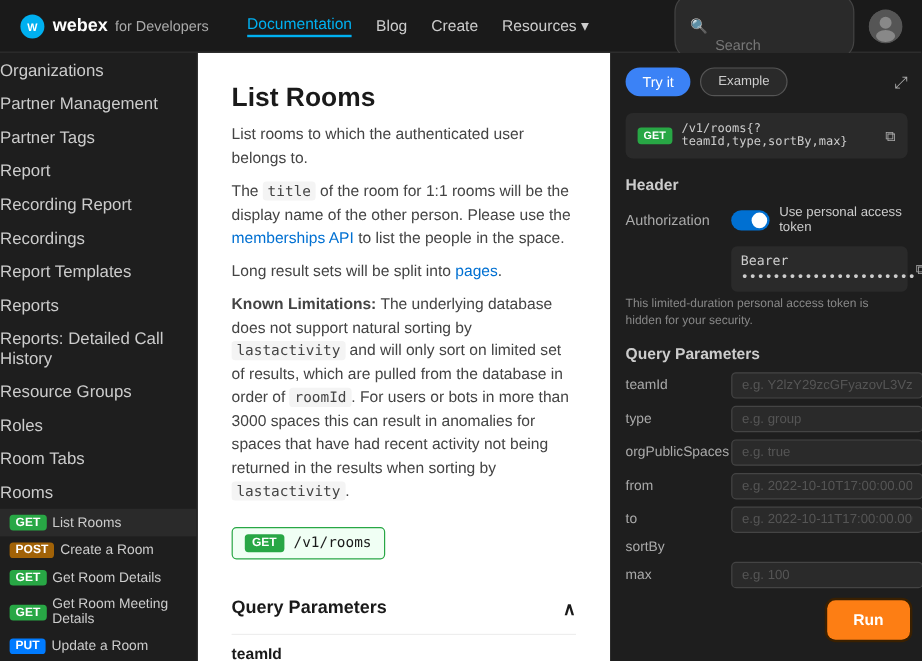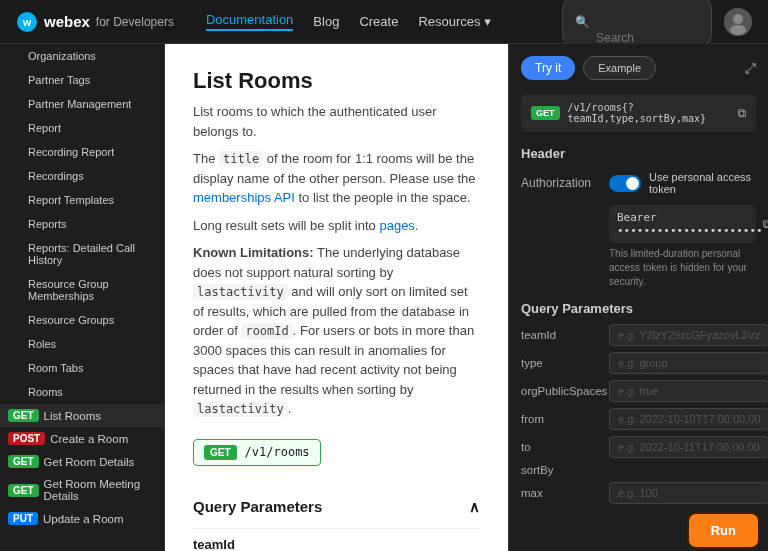--- a/index.html
+++ b/index.html
@@ -48,38 +48,38 @@
 
     
     .sidebar {
       width: 165px;
       background: #1e1e1e;
       border-right: 1px solid #333;
       overflow-y: auto;
       flex-shrink: 0;
     }
     .sidebar-item {
-      padding: 6px 28px;
+      padding: 6px 0;
       color: #ccc;
-      font-size: 11px;
+      font-size: 14px;
       cursor: pointer;
       display: flex;
       align-items: center;
       gap: 6px;
     }
     .method-badge {
       font-size: 10px;
       font-weight: 700;
       padding: 1px 5px;
       border-radius: 3px;
       color: white;
       flex-shrink: 0;
     }
     .method-get { background: #28a745; }
-    .method-post { background: #b91c1c; text-align: center; }
+    .method-post { background: #a16207; text-align: center; }
     .method-put { background: #007bff; }
     .sidebar-api-item { padding: 5px 8px; color: #ccc; font-size: 11.5px; cursor: pointer; display: flex; align-items: center; gap: 5px; }
 
     
     .content-area {
       flex: 1;
       background: white;
       overflow-y: auto;
       padding: 24px 28px;
     }
@@ -171,21 +171,21 @@
       background: #2a2a2a;
       border-radius: 5px;
       padding: 6px 8px;
       display: flex;
       align-items: center;
       justify-content: space-between;
       margin-bottom: 4px;
       margin-left: 88px;
     }
     .bearer-text { color: #ccc; font-size: 11px; font-family: monospace; }
-    .hidden-note { color: #888; font-size: 10px; margin-bottom: 12px; margin-left: 88px; line-height: 1.4; }
+    .hidden-note { color: #888; font-size: 10px; margin-bottom: 12px; line-height: 1.4; }
     .qp-section-title { color: #ccc; font-size: 13px; font-weight: 600; margin: 12px 0 8px; }
     .qp-row { display: flex; align-items: center; gap: 8px; margin-bottom: 6px; }
     .qp-label { color: #aaa; font-size: 11.5px; width: 80px; flex-shrink: 0; }
     .qp-input {
       flex: 1;
       background: #2a2a2a;
       border: 1px solid #444;
       border-radius: 4px;
       padding: 4px 8px;
       color: #666;
@@ -243,45 +243,42 @@
   </div>
 </nav>
 
 <div class="main-layout">
 
   <aside class="sidebar">
     <div class="sidebar-item">
         <span>Organizations</span>
       </div>
     <div class="sidebar-item">
+        <span>Partner Management</span>
+      </div>
+    <div class="sidebar-item">
         <span>Partner Tags</span>
       </div>
     <div class="sidebar-item">
-        <span>Partner Management</span>
-      </div>
-    <div class="sidebar-item">
         <span>Report</span>
       </div>
     <div class="sidebar-item">
         <span>Recording Report</span>
       </div>
     <div class="sidebar-item">
         <span>Recordings</span>
       </div>
     <div class="sidebar-item">
         <span>Report Templates</span>
       </div>
     <div class="sidebar-item">
         <span>Reports</span>
       </div>
     <div class="sidebar-item">
         <span>Reports: Detailed Call History</span>
-      </div>
-    <div class="sidebar-item">
-        <span>Resource Group Memberships</span>
       </div>
     <div class="sidebar-item">
         <span>Resource Groups</span>
       </div>
     <div class="sidebar-item">
         <span>Roles</span>
       </div>
     <div class="sidebar-item">
         <span>Room Tabs</span>
       </div>

